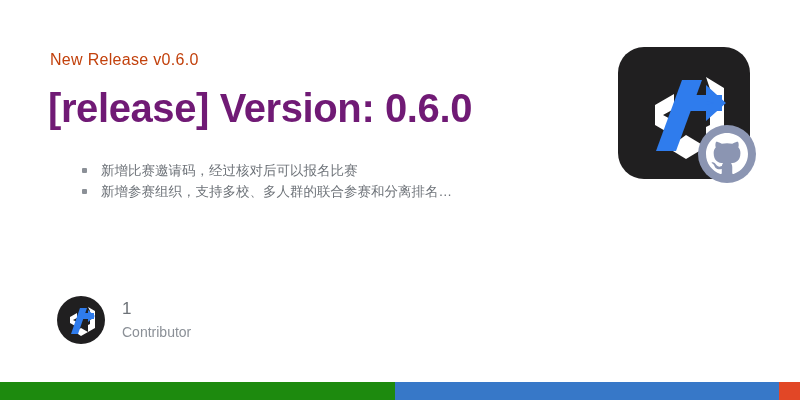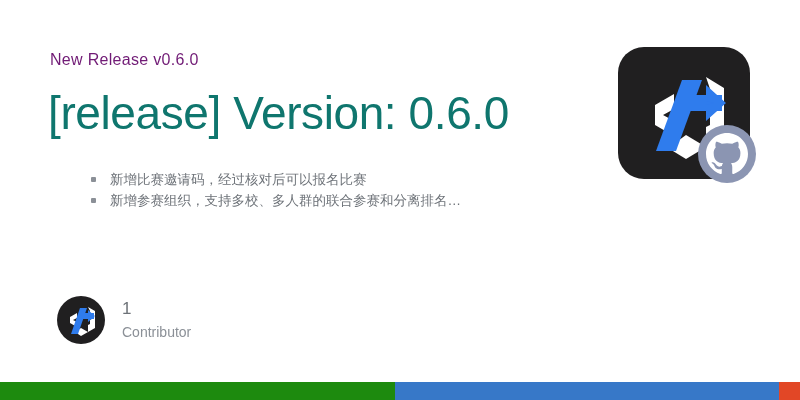--- a/index.html
+++ b/index.html
@@ -20,42 +20,42 @@
     background: #ffffff;
   }
 
   
   .eyebrow {
     position: absolute;
     left: 50px;
     top: 51px;
     font-size: 16px;
     letter-spacing: 0.3px;
+    color: #c2410c;
+    white-space: nowrap;
+  }
+
+  
+  .title {
+    position: absolute;
+    left: 48px;
+    top: 86px;
+    font-size: 40px;
+    font-weight: bold;
+    letter-spacing: -0.4px;
     color: #701a75;
     white-space: nowrap;
   }
 
   
-  .title {
-    position: absolute;
-    left: 48px;
-    top: 86px;
-    font-size: 46px;
-    font-weight: normal;
-    letter-spacing: -0.4px;
-    color: #0f766e;
-    white-space: nowrap;
-  }
-
-  
   .bullets {
     position: absolute;
     left: 76px;
     top: 157px;
-    margin: 12px;
+    margin: 3px;
     padding: 0;
     list-style: none;
   }
   .bullets li {
     position: relative;
     padding-left: 22px;
     font-size: 13.5px;
     line-height: 21px;
     color: #6d7278;
     white-space: nowrap;

